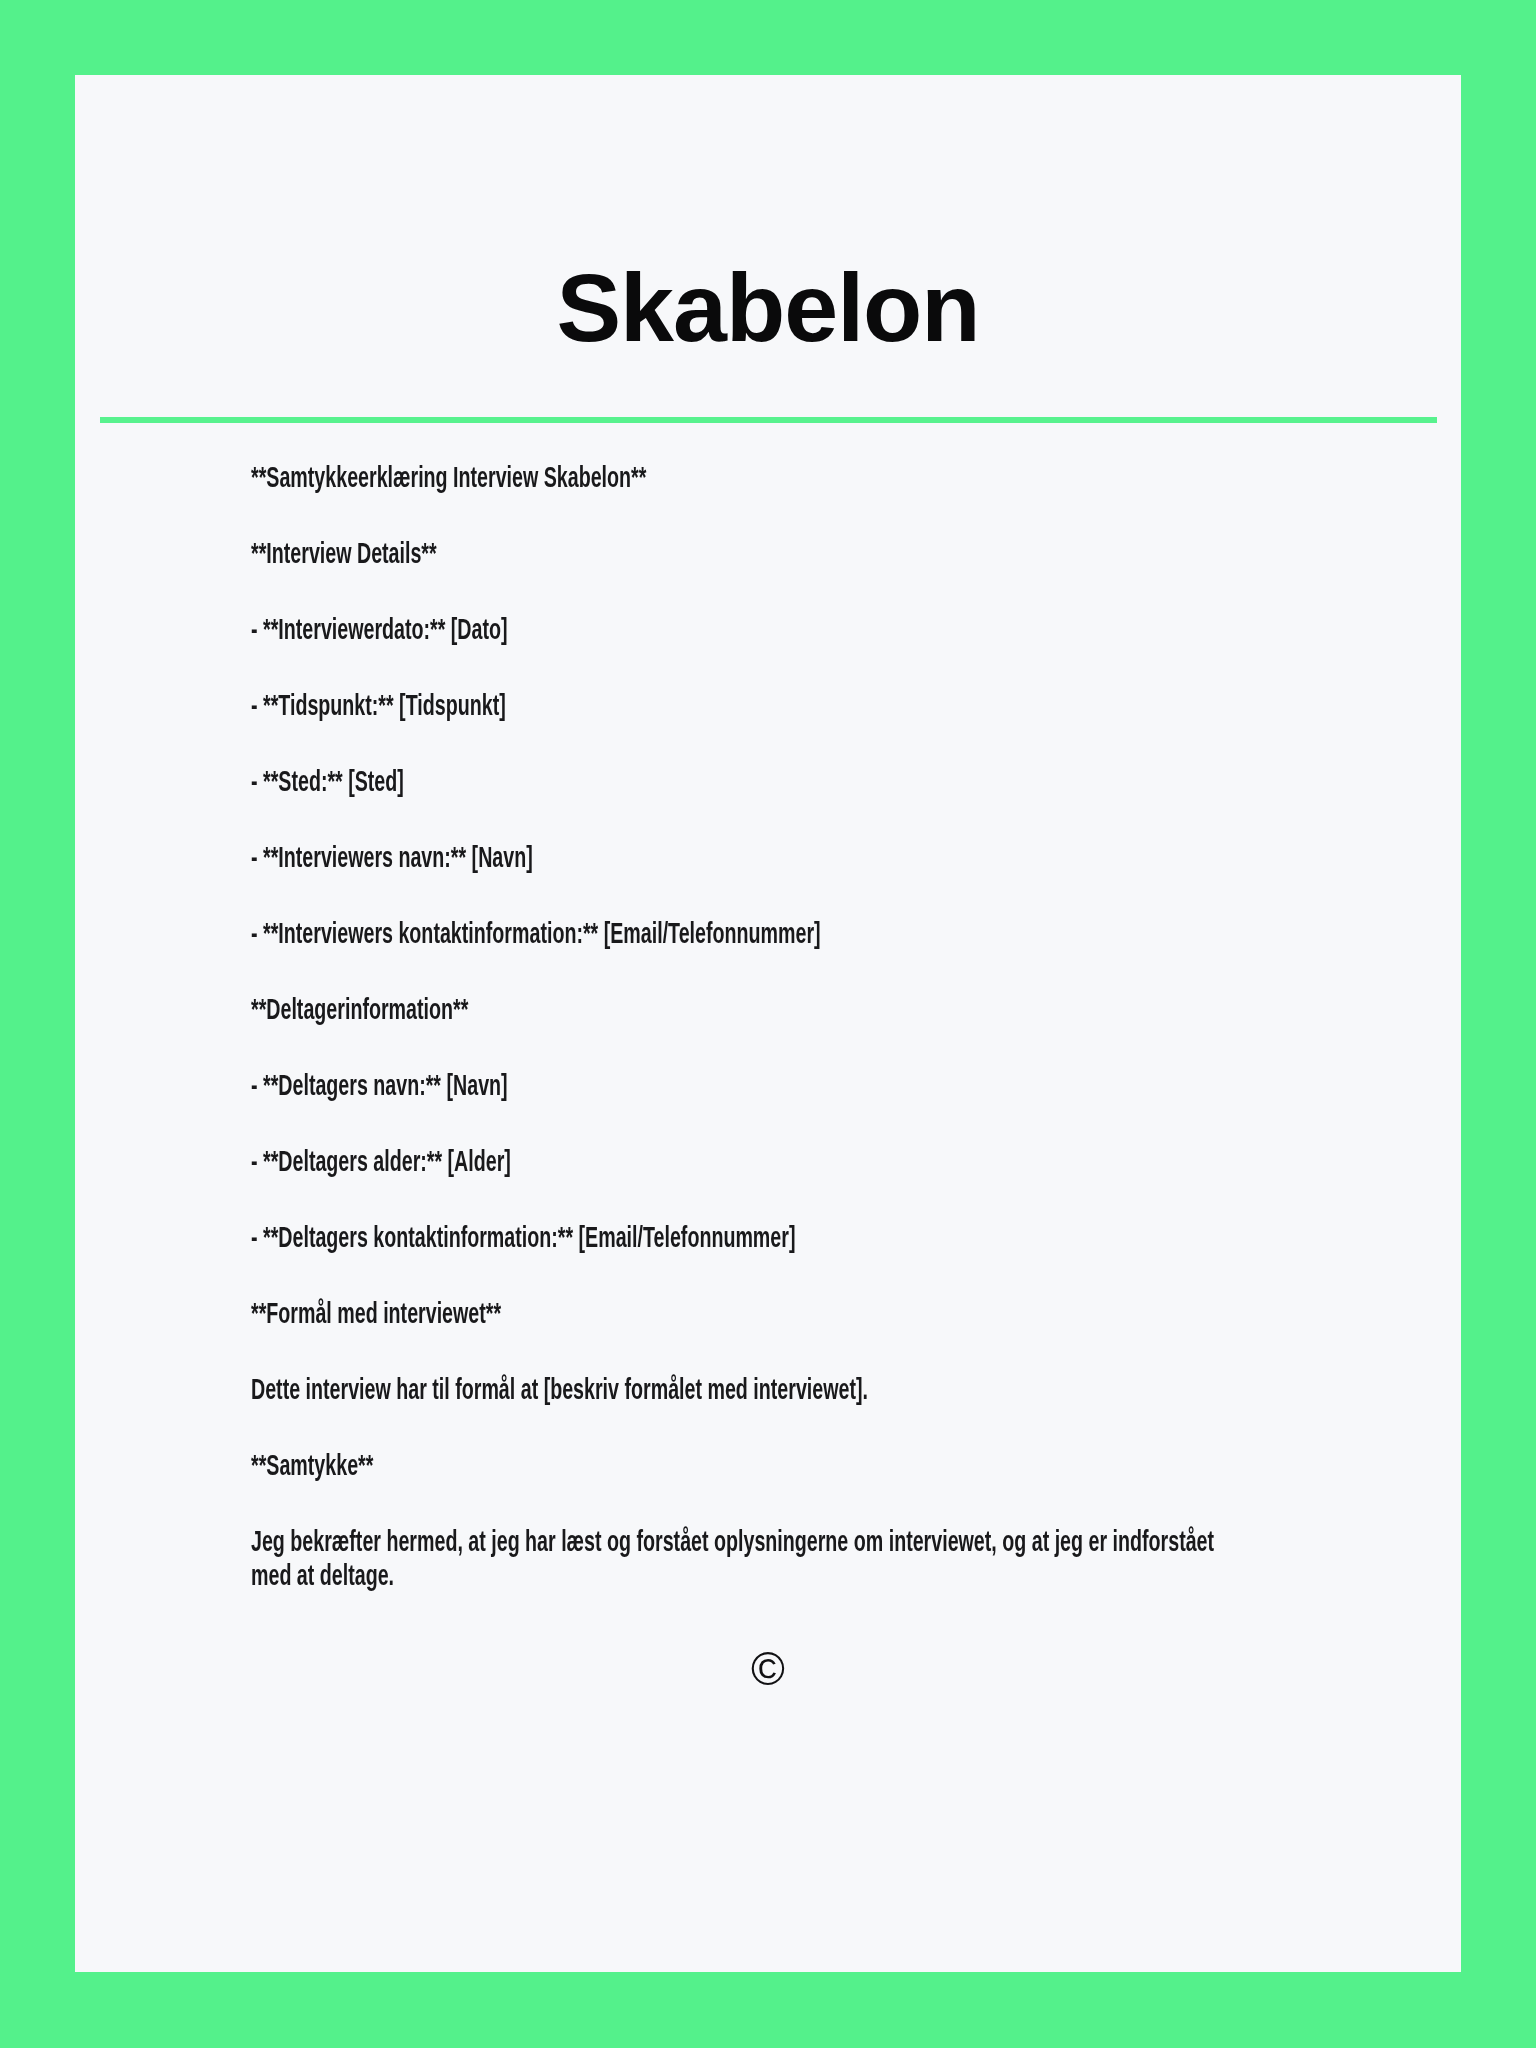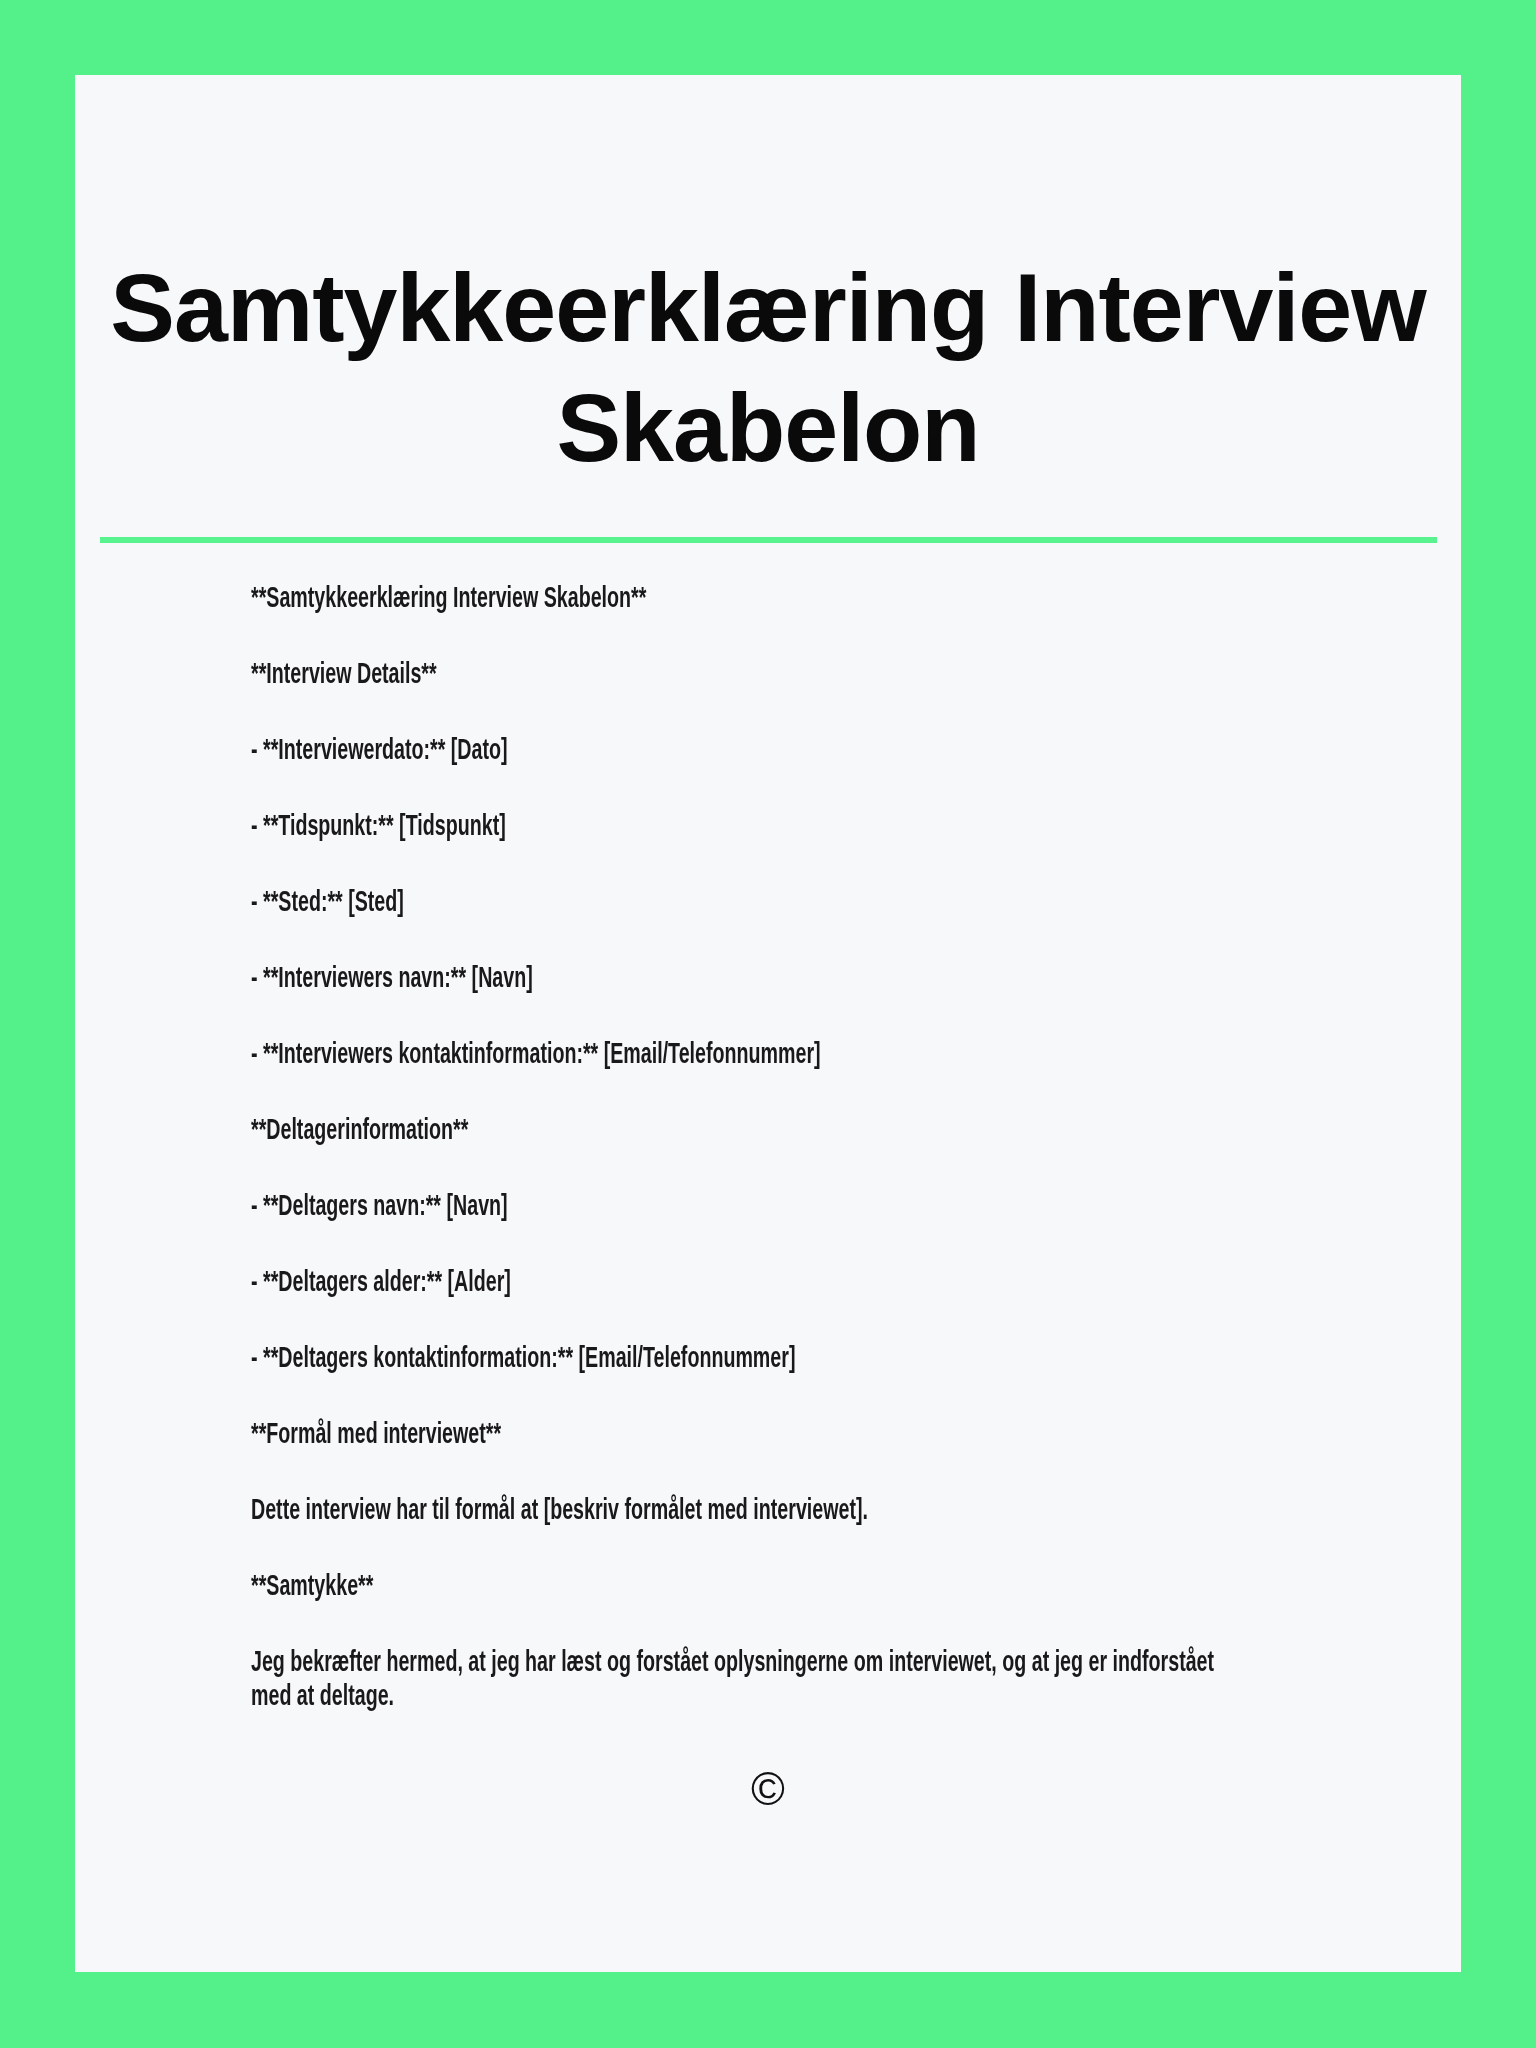--- a/index.html
+++ b/index.html
@@ -64,21 +64,20 @@
     line-height: 46px;
     color: #111113;
     font-weight: normal;
   }
 </style>
 </head>
 <body>
 
 <div class="paper">
   <h1 class="doc-title">
-    <span class="t-line">Samtykkeerklæring Interview</span>
     <span class="t-line">Skabelon</span>
   </h1>
   <div class="divider"></div>
   <div class="doc-body">
       <p>**Samtykkeerklæring Interview Skabelon**</p>
       <p class="section">**Interview Details**</p>
       <p>- **Interviewerdato:** [Dato]</p>
       <p>- **Tidspunkt:** [Tidspunkt]</p>
       <p>- **Sted:** [Sted]</p>
       <p>- **Interviewers navn:** [Navn]</p>

